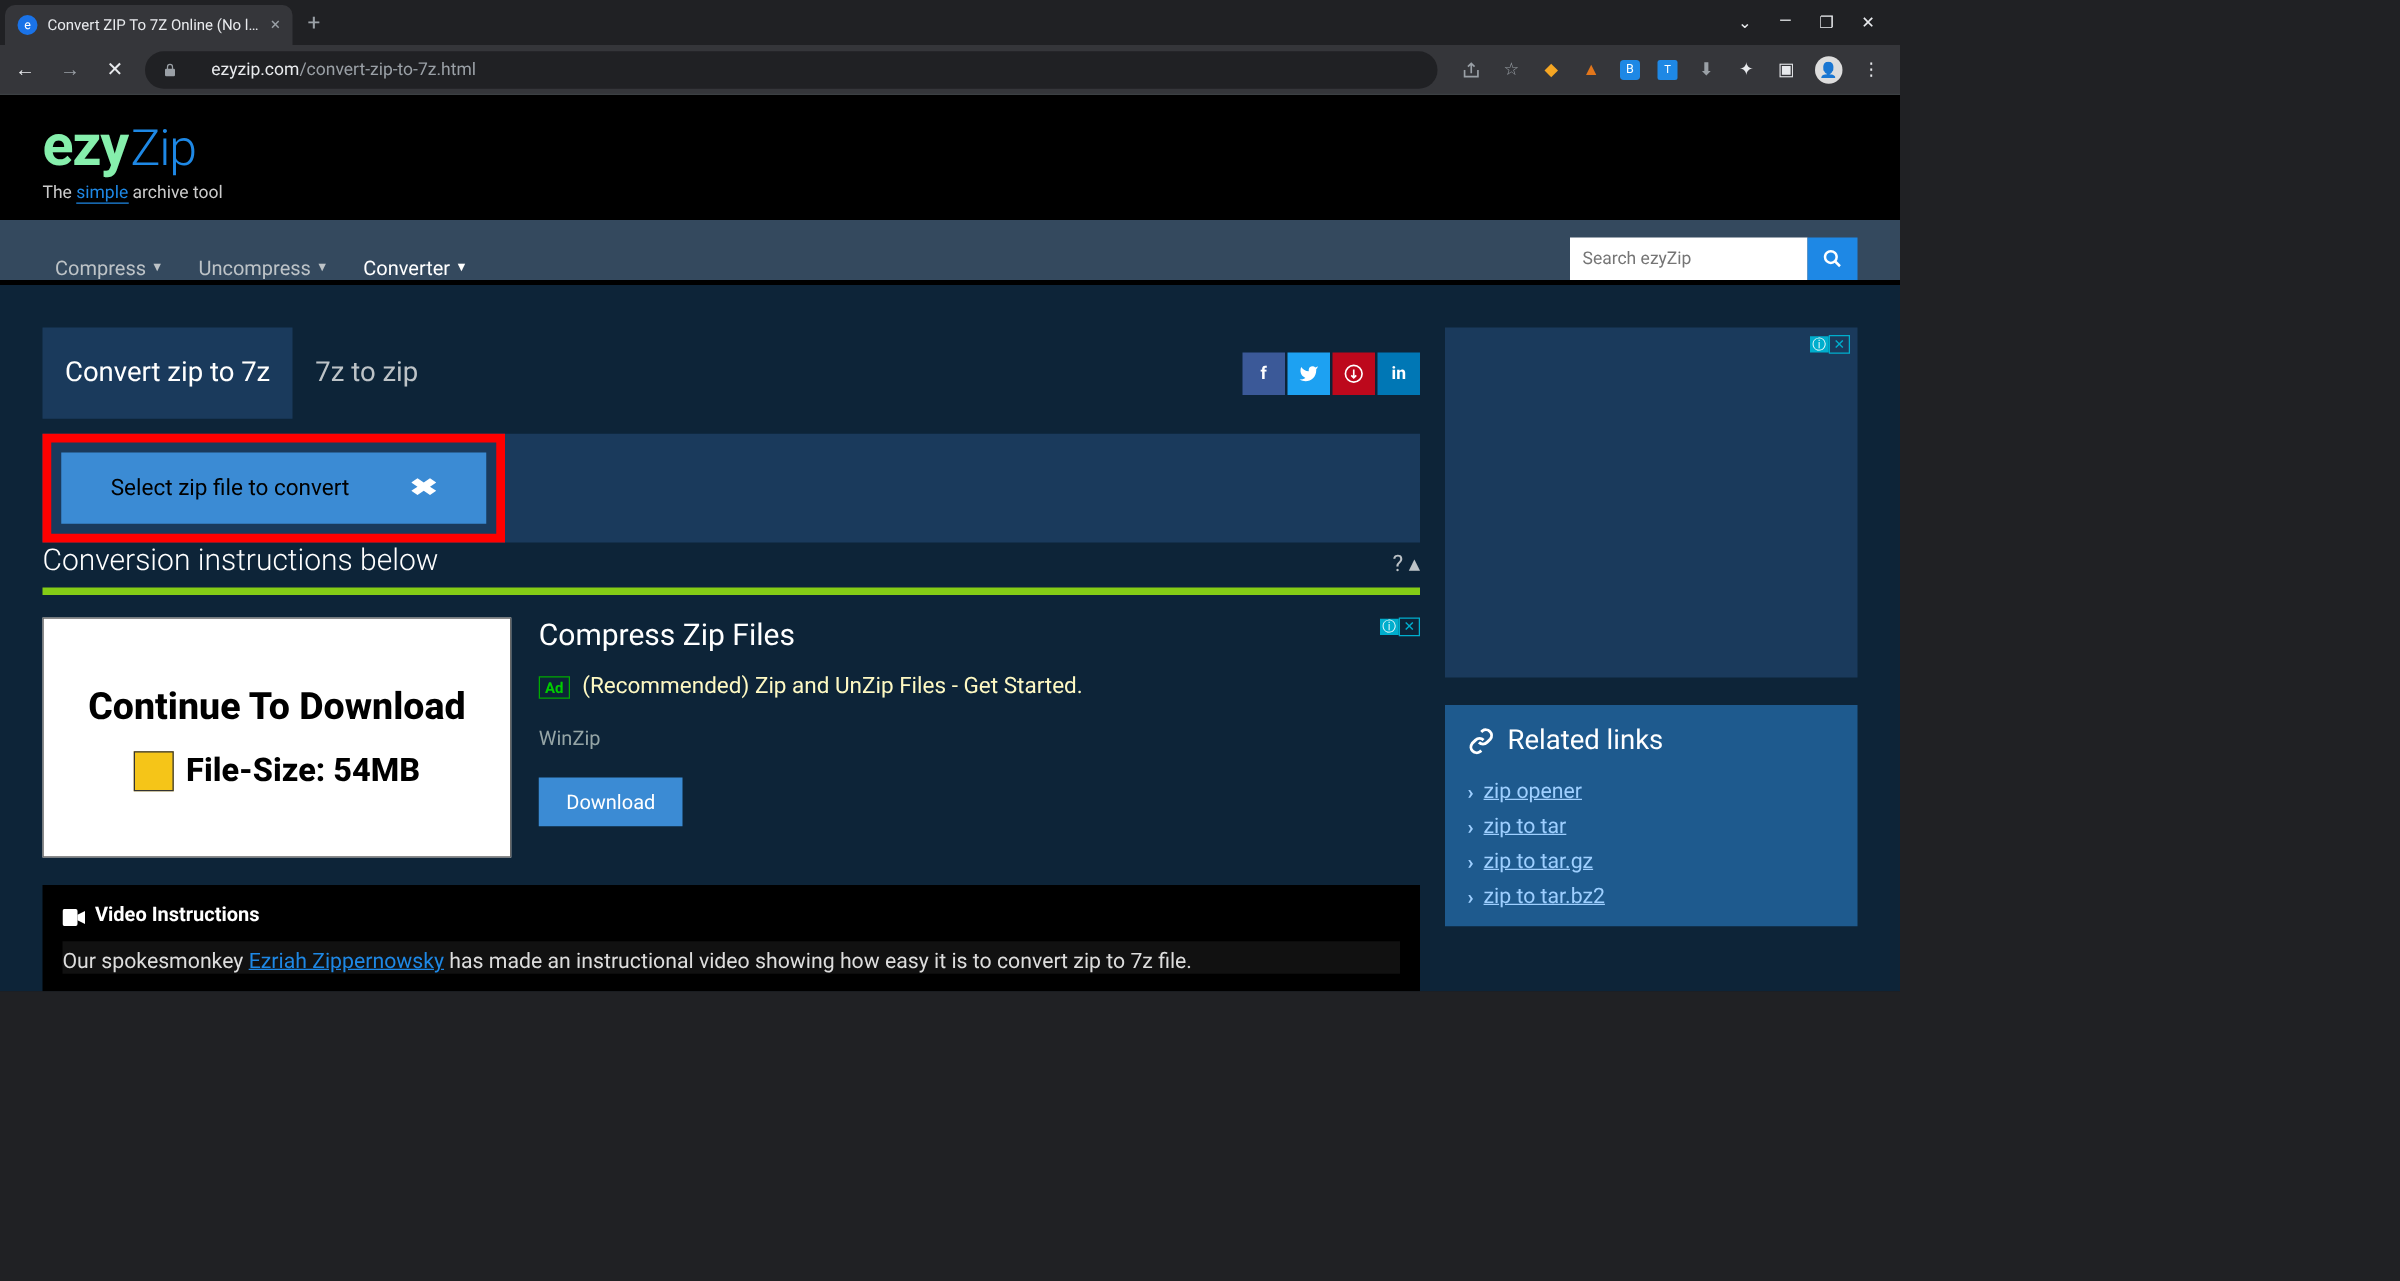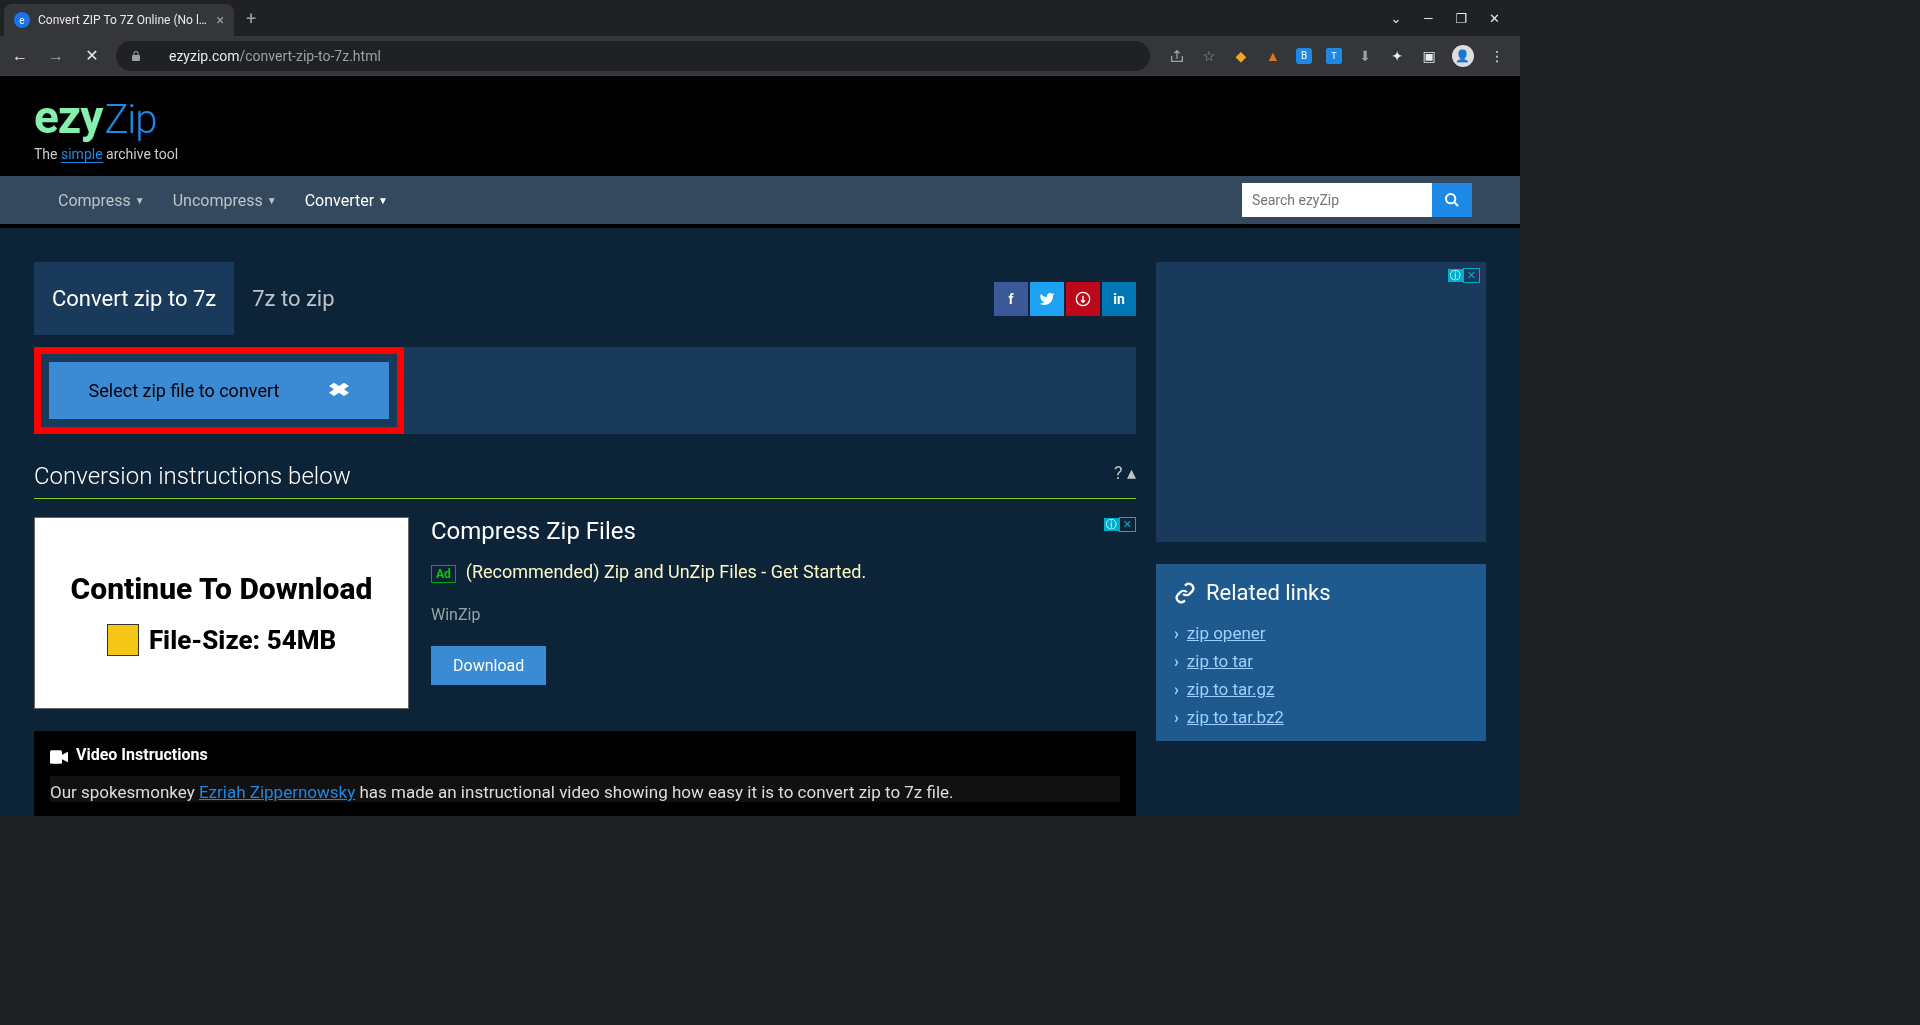--- a/index.html
+++ b/index.html
@@ -29,21 +29,21 @@
 
 
 .page { background: #0a1a2f; }
 .header-black { background: #000; padding: 14px 34px; }
 .logo { display:flex; align-items:baseline; gap: 2px; }
 .logo-ezy { color: #86efac; font-size: 46px; font-weight: 700; letter-spacing: -1px; }
 .logo-zip { color: #1e88e5; font-size: 40px; font-weight: 300; letter-spacing: -1px; }
 .tagline { color: #ccc; font-size: 14px; margin-top: 2px; }
 .tagline .simple { color: #1e88e5; border-bottom: 1px solid #1e88e5; }
 
-.navbar { background: #34495e; display: flex; align-items: center; padding: 0 48px; height: 52px; border-bottom: 4px solid #000; }
+.navbar { background: #34495e; display: flex; align-items: flex-end; padding: 0 34px; height: 52px; border-bottom: 4px solid #000; }
 .nav-item { color: #bdc3c7; font-size: 16px; padding: 0 10px; cursor: pointer; display:flex; align-items:center; gap:4px; margin-right: 8px; }
 .nav-item.active { color: #fff; }
 .caret { font-size: 10px; }
 .search-wrap { margin-left: auto; display: flex; }
 .search-input { width: 190px; height: 34px; border: none; padding: 0 10px; font-size: 14px; background:#fff; color:#333; }
 .search-btn { width: 40px; height: 34px; background: #1e88e5; border:none; color:#fff; cursor:pointer; display:flex;align-items:center;justify-content:center; }
 
 .main-wrap { display: flex; gap: 20px; padding: 34px 34px 0 34px; background: #0d2438; }
 .main-col { flex: 1; }
 .side-col { width: 330px; }
@@ -52,21 +52,21 @@
 .page-tab { padding: 24px 18px; font-size: 22px; color: #bdc3c7; cursor:pointer; }
 .page-tab.active { background: #1a3a5c; color: #fff; }
 .social { margin-left:auto; display:flex; gap:2px; }
 .social-btn { width:34px; height:34px; display:flex;align-items:center;justify-content:center; color:#fff; font-weight:bold; font-size:14px; cursor:pointer; }
 .fb { background:#3b5998; } .tw { background:#1da1f2; } .pin { background:#bd081c; } .li { background:#0077b5; }
 
 .select-box { border: 7px solid #ff0000; padding: 8px; background:#1a3a5c; margin-top: 12px; width: 370px; }
 .select-btn { background:#3b8bd4; color:#000000; font-size:18px; padding: 18px 20px; display:flex; align-items:center; justify-content:center; gap:50px; cursor:pointer; }
 .dropbox-icon { color:#fff; font-size:18px; }
 
-.instructions-hdr { display:flex; align-items:flex-start; margin-top: 28px; padding-bottom: 8px; border-bottom: 1px solid #84cc16; }
+.instructions-hdr { display:flex; align-items:flex-end; padding-bottom: 8px; border-bottom: 6px solid #84cc16; }
 .instructions-title { font-size: 24px; color: #fff; font-weight: 300; }
 .help-toggle { margin-left:auto; color:#bdc3c7; font-size:18px; cursor:pointer; }
 
 .ad-row { display:flex; gap: 22px; margin-top: 18px; align-items:flex-start; position:relative; }
 .ad-img { width: 375px; height: 192px; background:#fff; border:1px solid #666; display:flex; flex-direction:column; align-items:center; justify-content:center; color:#000; }
 .ad-img-title { font-size: 30px; font-weight: 800; }
 .ad-img-sub { display:flex; align-items:center; gap:10px; margin-top:18px; }
 .ad-img-icon { width:32px; height:32px; background:#f5c518; border:1px solid #333; }
 .ad-img-fs { font-size: 26px; font-weight: 800; }
 .ad-text { flex:1; }

